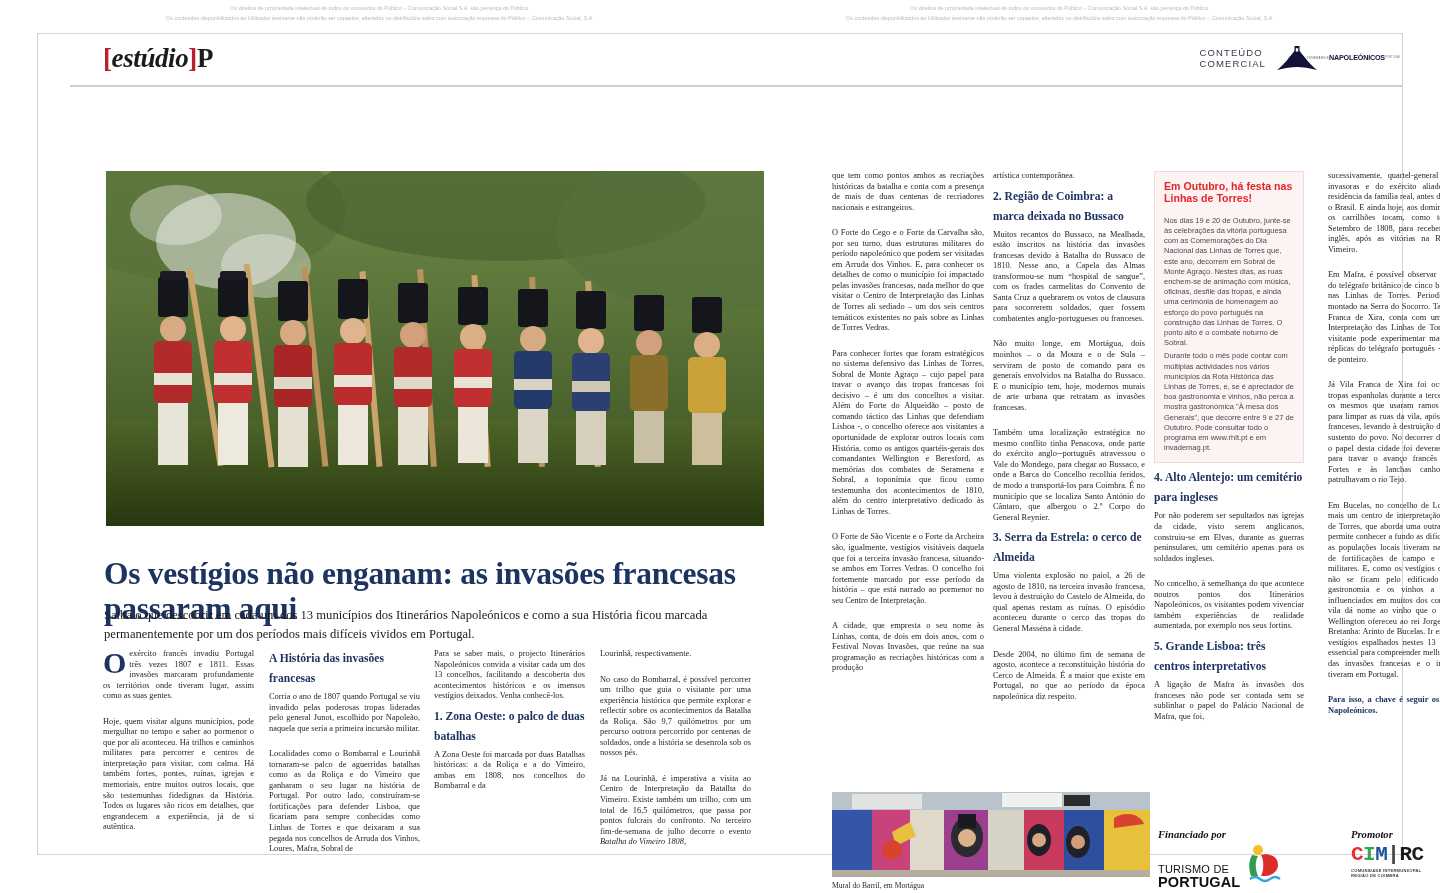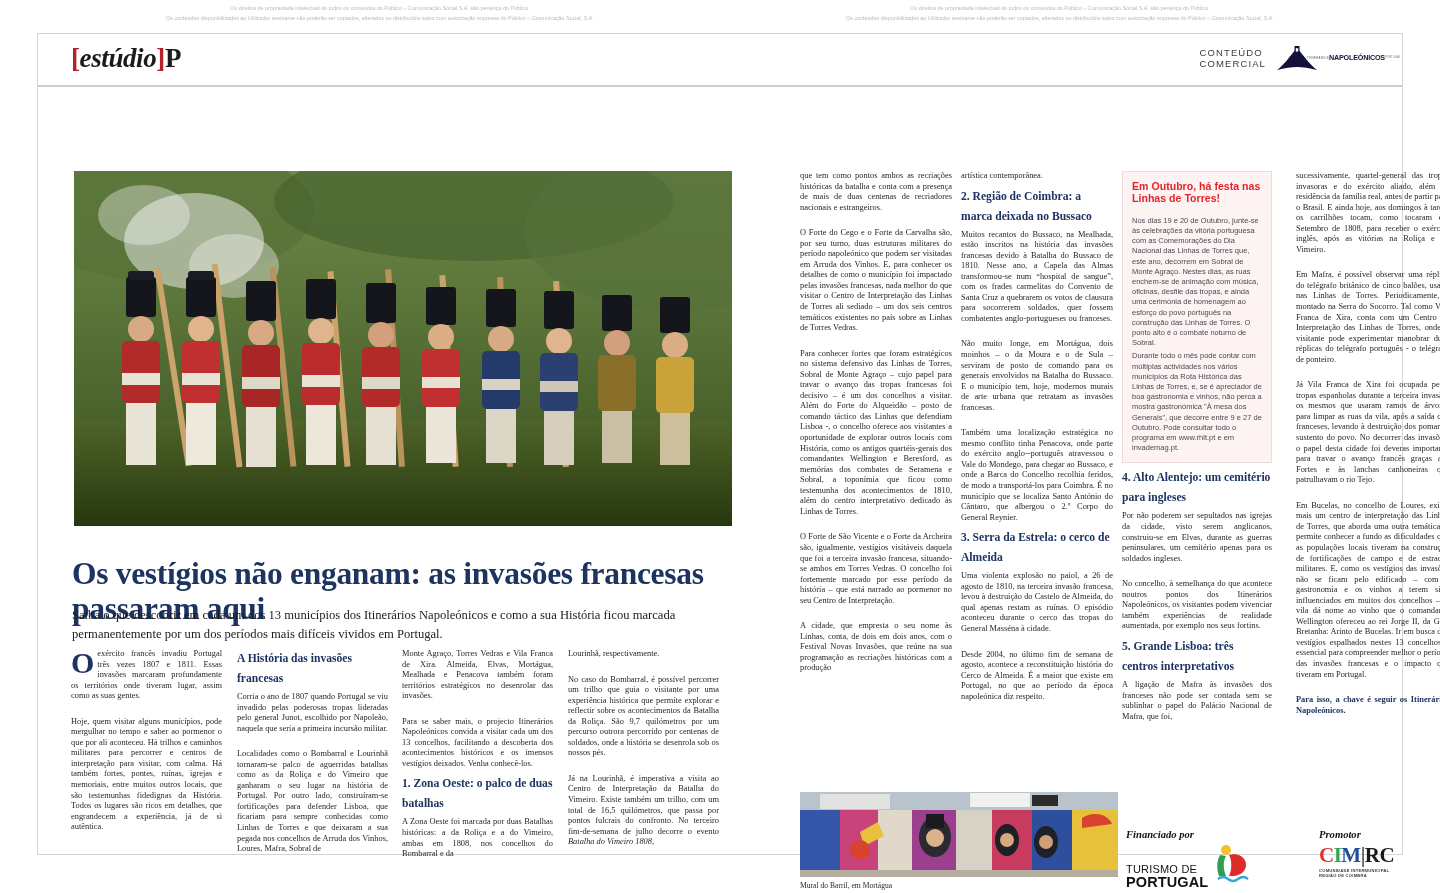--- a/index.html
+++ b/index.html
@@ -25,20 +25,21 @@
   .wm-l1{display:block;}
   .wm-l2{display:block;}
 
   
   .sheet{
     position:absolute;left:37px;top:33px;
     width:1366px;height:822px;
     background:#fff;
     border:1px solid #d4d4d4;
     box-sizing:border-box;
+    padding-left:32px;
   }
   .masthead{
     position:relative;height:53px;
     border-bottom:2px solid #cfcfcf;
     box-sizing:border-box;
   }
   .logo-estudio{
     position:absolute;left:33px;top:9px;
     font-family:"Liberation Serif", serif;
     font-size:27px;letter-spacing:-0.4px;white-space:nowrap;
@@ -173,21 +174,21 @@
   }
   .tp-wrap{display:flex;align-items:flex-end;gap:4px;}
   .tp-words{
     font-family:"Liberation Sans", sans-serif;
     line-height:12.5px;letter-spacing:.2px;
   }
   .tp-w1{font-size:11px;color:#111;}
   .tp-w2{font-size:14.5px;font-weight:700;color:#111;letter-spacing:.1px;}
   .cim-wrap{text-align:left;}
   .cim-main{
-    font-family:Liberation Serif, serif;
+    font-family:Liberation Mono, monospace;
     font-weight:700;font-size:21px;letter-spacing:-.5px;line-height:22px;
   }
   .cim-c{color:#e8302a;}
   .cim-i{color:#2fa84f;}
   .cim-m{color:#1f4f9c;}
   .cim-bar{color:#444;}
   .cim-r{color:#1a1a1a;}
   .cim-sub{
     font-family:"Liberation Sans", sans-serif;
     font-size:4.1px;line-height:5.4px;font-weight:700;
@@ -354,21 +355,20 @@
           <p class="bodytext">Hoje, quem visitar alguns municípios, pode mergulhar no tempo e saber ao pormenor o que por ali aconteceu. Há trilhos e caminhos militares para percorrer e centros de interpretação para visitar, com calma. Há também fortes, pontes, ruínas, igrejas e memoriais, entre muitos outros locais, que são testemunhas fidedignas da História. Todos os lugares são ricos em detalhes, que engrandecem a experiência, já de si autêntica.</p>
         </div>
 
         <div class="lcol c2">
           <h2 class="subhead first">A História das invasões francesas</h2>
           <p class="bodytext">Corria o ano de 1807 quando Portugal se viu invadido pelas poderosas tropas lideradas pelo general Junot, escolhido por Napoleão, naquela que seria a primeira incursão militar.</p>
           <p class="bodytext">Localidades como o Bombarral e Lourinhã tornaram-se palco de aguerridas batalhas como as da Roliça e do Vimeiro que ganharam o seu lugar na história de Portugal. Por outro lado, construíram-se fortificações para defender Lisboa, que ficariam para sempre conhecidas como Linhas de Torres e que deixaram a sua pegada nos concelhos de Arruda dos Vinhos, Loures, Mafra, Sobral de</p>
         </div>
 
         <div class="lcol c3">
-          <p class="bodytext">Monte Agraço, Torres Vedras e Vila Franca de Xira. Almeida, Elvas, Mortágua, Mealhada e Penacova também foram territórios estratégicos no desenrolar das invasões.</p>
           <p class="bodytext">Para se saber mais, o projecto Itinerários Napoleónicos convida a visitar cada um dos 13 concelhos, facilitando a descoberta dos acontecimentos históricos e os imensos vestígios deixados. Venha conhecê-los.</p>
           <h2 class="subhead">1. Zona Oeste: o palco de duas batalhas</h2>
           <p class="bodytext">A Zona Oeste foi marcada por duas Batalhas históricas: a da Roliça e a do Vimeiro, ambas em 1808, nos concelhos do Bombarral e da</p>
         </div>
 
         <div class="lcol c4">
           <p class="bodytext">Lourinhã, respectivamente.</p>
           <p class="bodytext">No caso do Bombarral, é possível percorrer um trilho que guia o visitante por uma experiência histórica que permite explorar e reflectir sobre os acontecimentos da Batalha da Roliça. São 9,7 quilómetros por um percurso outrora percorrido por centenas de soldados, onde a história se desenrola sob os nossos pés.</p>
           <p class="bodytext"><span>Já na Lourinhã, é imperativa a visita ao Centro de Interpretação da Batalha do Vimeiro. Existe também um trilho, com um total de 16,5 quilómetros, que passa por pontos fulcrais do confronto. No terceiro fim-de-semana de julho decorre o evento </span><em>Batalha do Vimeiro 1808</em><span>,</span></p>
         </div>

